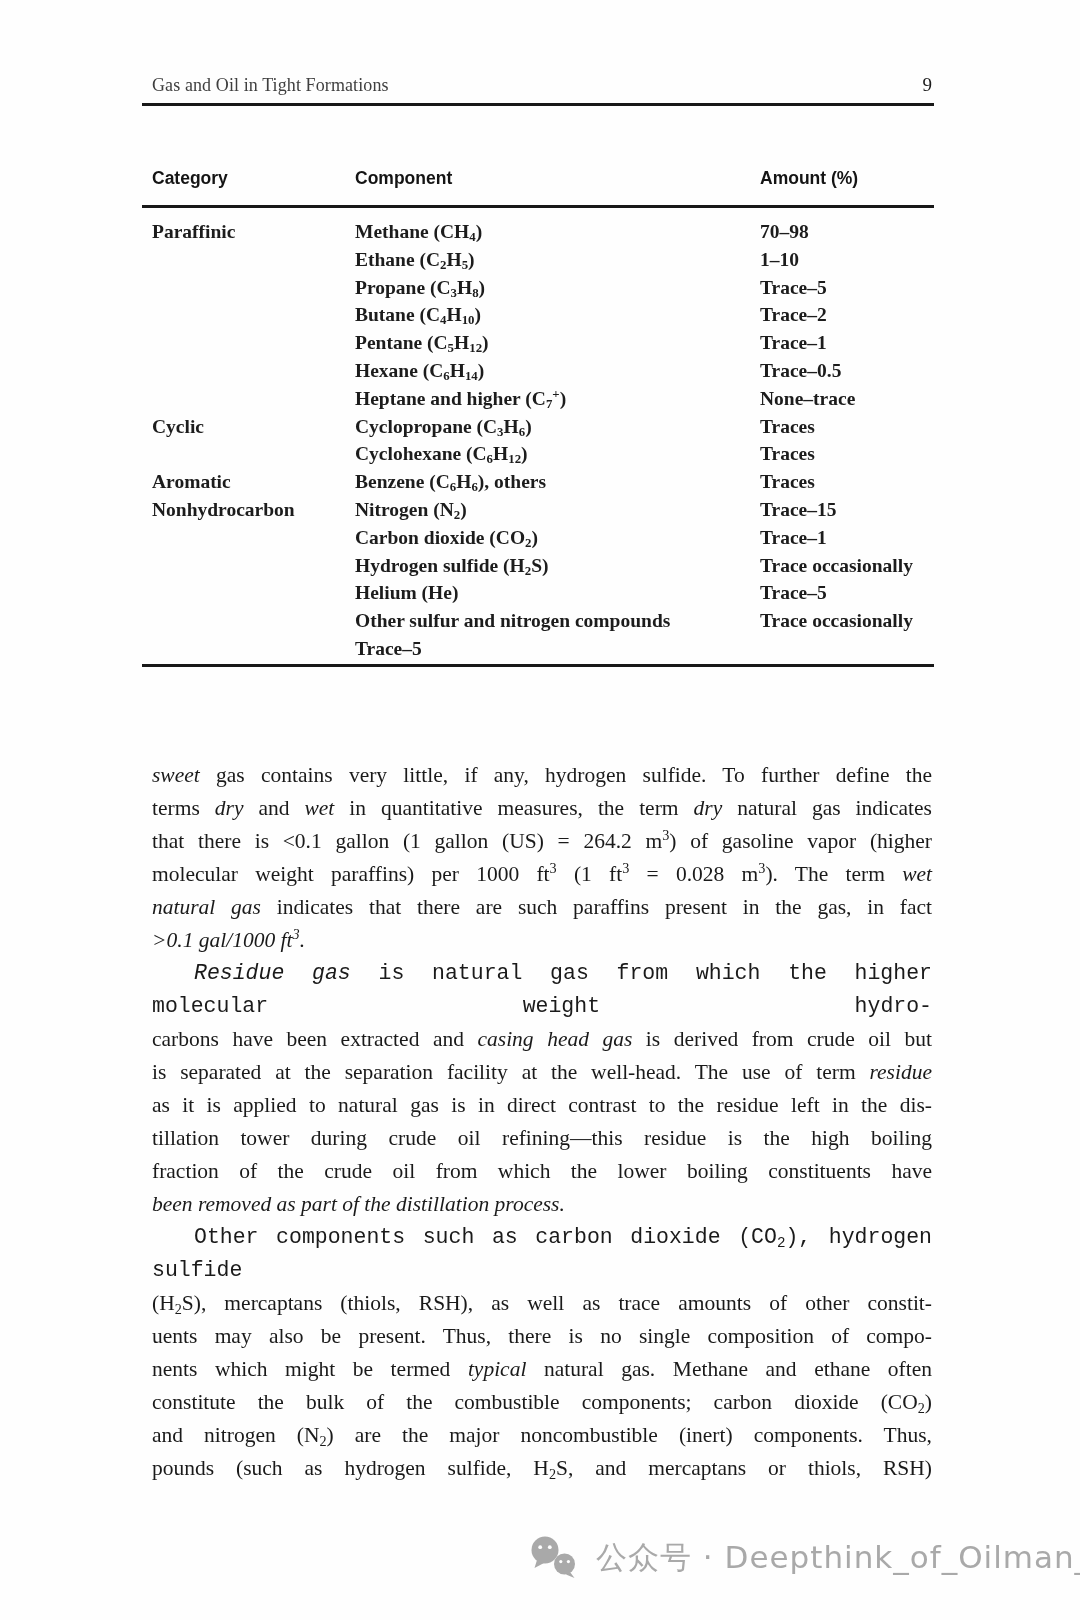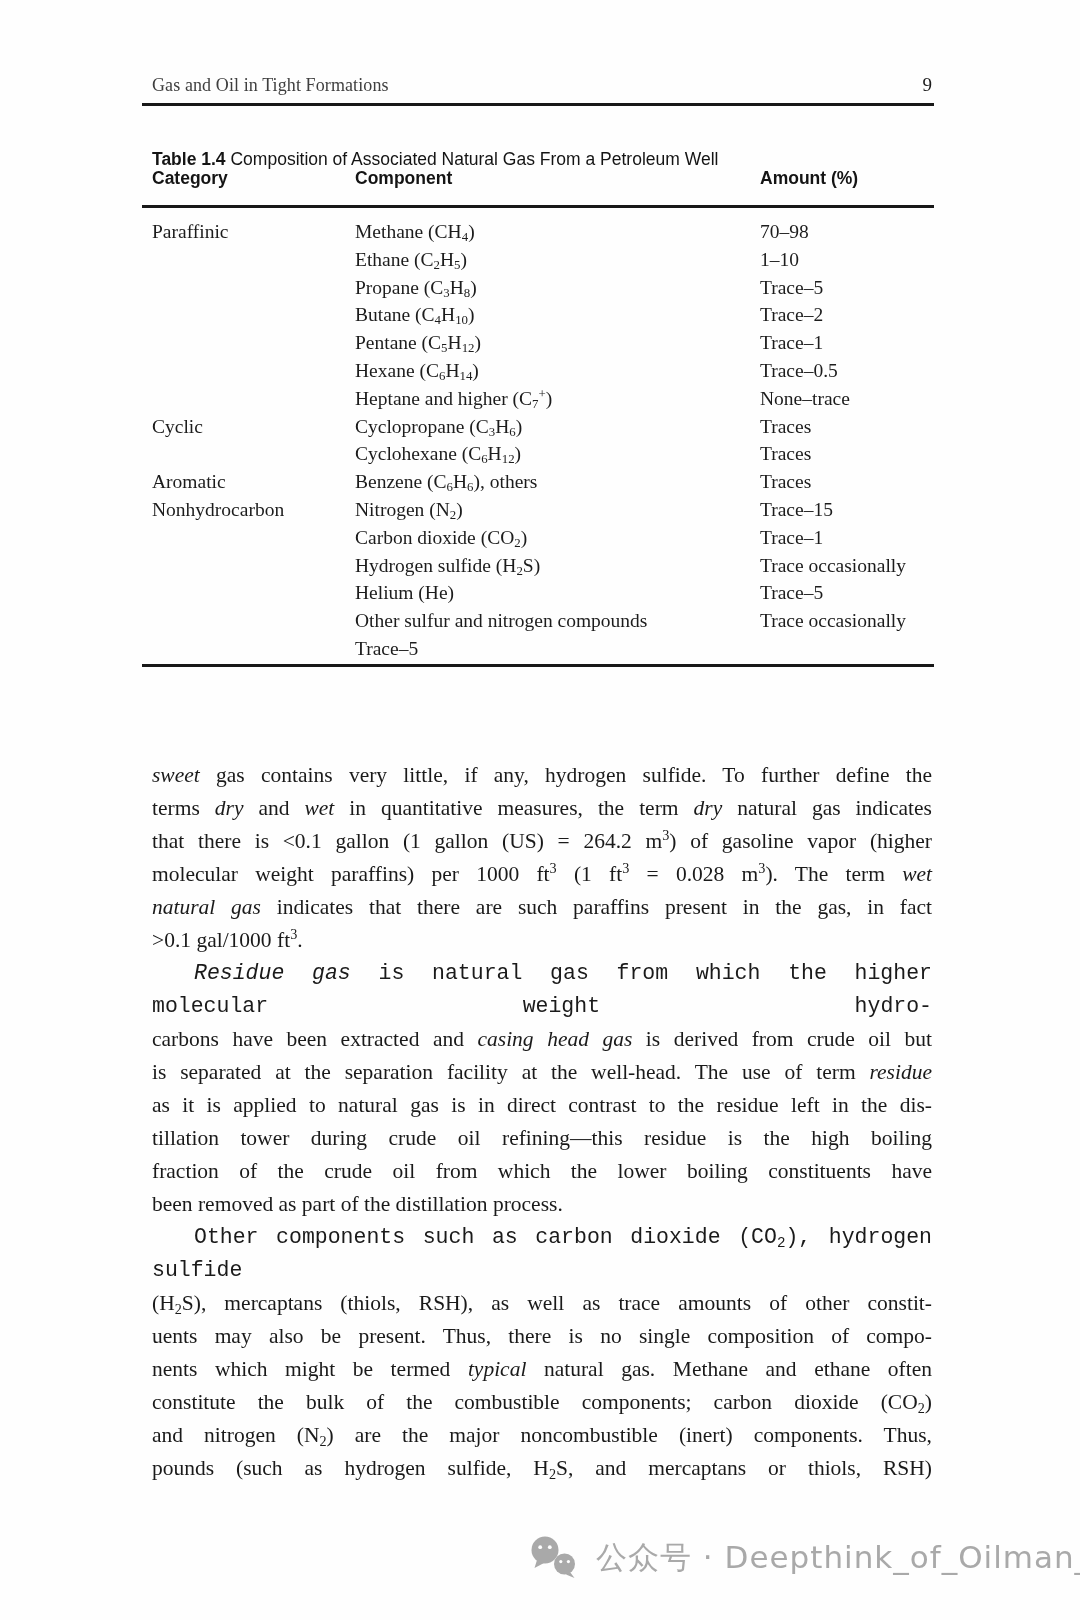--- a/index.html
+++ b/index.html
@@ -36,37 +36,37 @@
   .table-caption b { font-weight:700; }
   .table-colhead {
     position:absolute; top:168px; left:152px; width:780px;
     display:grid; grid-template-columns:203px 405px 172px;
     font-family:"Liberation Sans", sans-serif;
     font-weight:700; font-size:17.5px; color:#141414;
   }
   .t-body {
     position:absolute; top:218px; left:152px; width:780px;
     font-family:"Liberation Serif","DejaVu Serif", serif;
-    font-size:19.5px; line-height:27.8px; color:#1c1c1c;
+    font-size:19.5px; line-height:27.8px; color:#1c1c1c;font-weight:bold;
   }
   .trow { display:grid; grid-template-columns:203px 405px 172px; }
   .tcell { white-space:nowrap; }
 
   sub, sup { line-height:0; font-size:0.66em; }
   sub { vertical-align:-0.25em; }
   sup { vertical-align:0.55em; }
 
   
   .body-text {
     position:absolute; top:759px; left:152px; width:780px;
     font-family:"Liberation Serif","DejaVu Serif", serif;
     font-size:21.5px; line-height:33px; color:#1a1a1a;
   }
   .line { text-align:justify; text-align-last:justify; }
-  .line.last { text-align-last:auto; }
+  .line.last { text-align-last:auto;font-style:italic; }
   .line.indent { text-indent:42px;font-family:Liberation Mono, monospace; }
 
   
   .watermark {
     position:absolute; top:1536px; left:528px;
     display:flex; align-items:center; gap:16px;
     color:#a9a9a9;
     font-family:"DejaVu Sans", sans-serif;
     font-size:31px; letter-spacing:1px;
     white-space:nowrap;
@@ -77,24 +77,20 @@
 <body>
 
 <div class="page">
 
   <div class="running-head">
     <span>Gas and Oil in Tight Formations</span>
     <span class="page-number">9</span>
   </div>
   <div class="rule head-rule"></div>
 
-  <div class="table-caption">
-    <b>Table 1.4</b>
-    <span>Composition of Associated Natural Gas From a Petroleum Well</span>
-  </div>
 
   <div class="table-colhead">
     <span>Category</span>
     <span>Component</span>
     <span>Amount (%)</span>
   </div>
   <div class="rule thead-rule"></div>
 
   <div class="t-body" id="table-body">
       <div class="trow">

